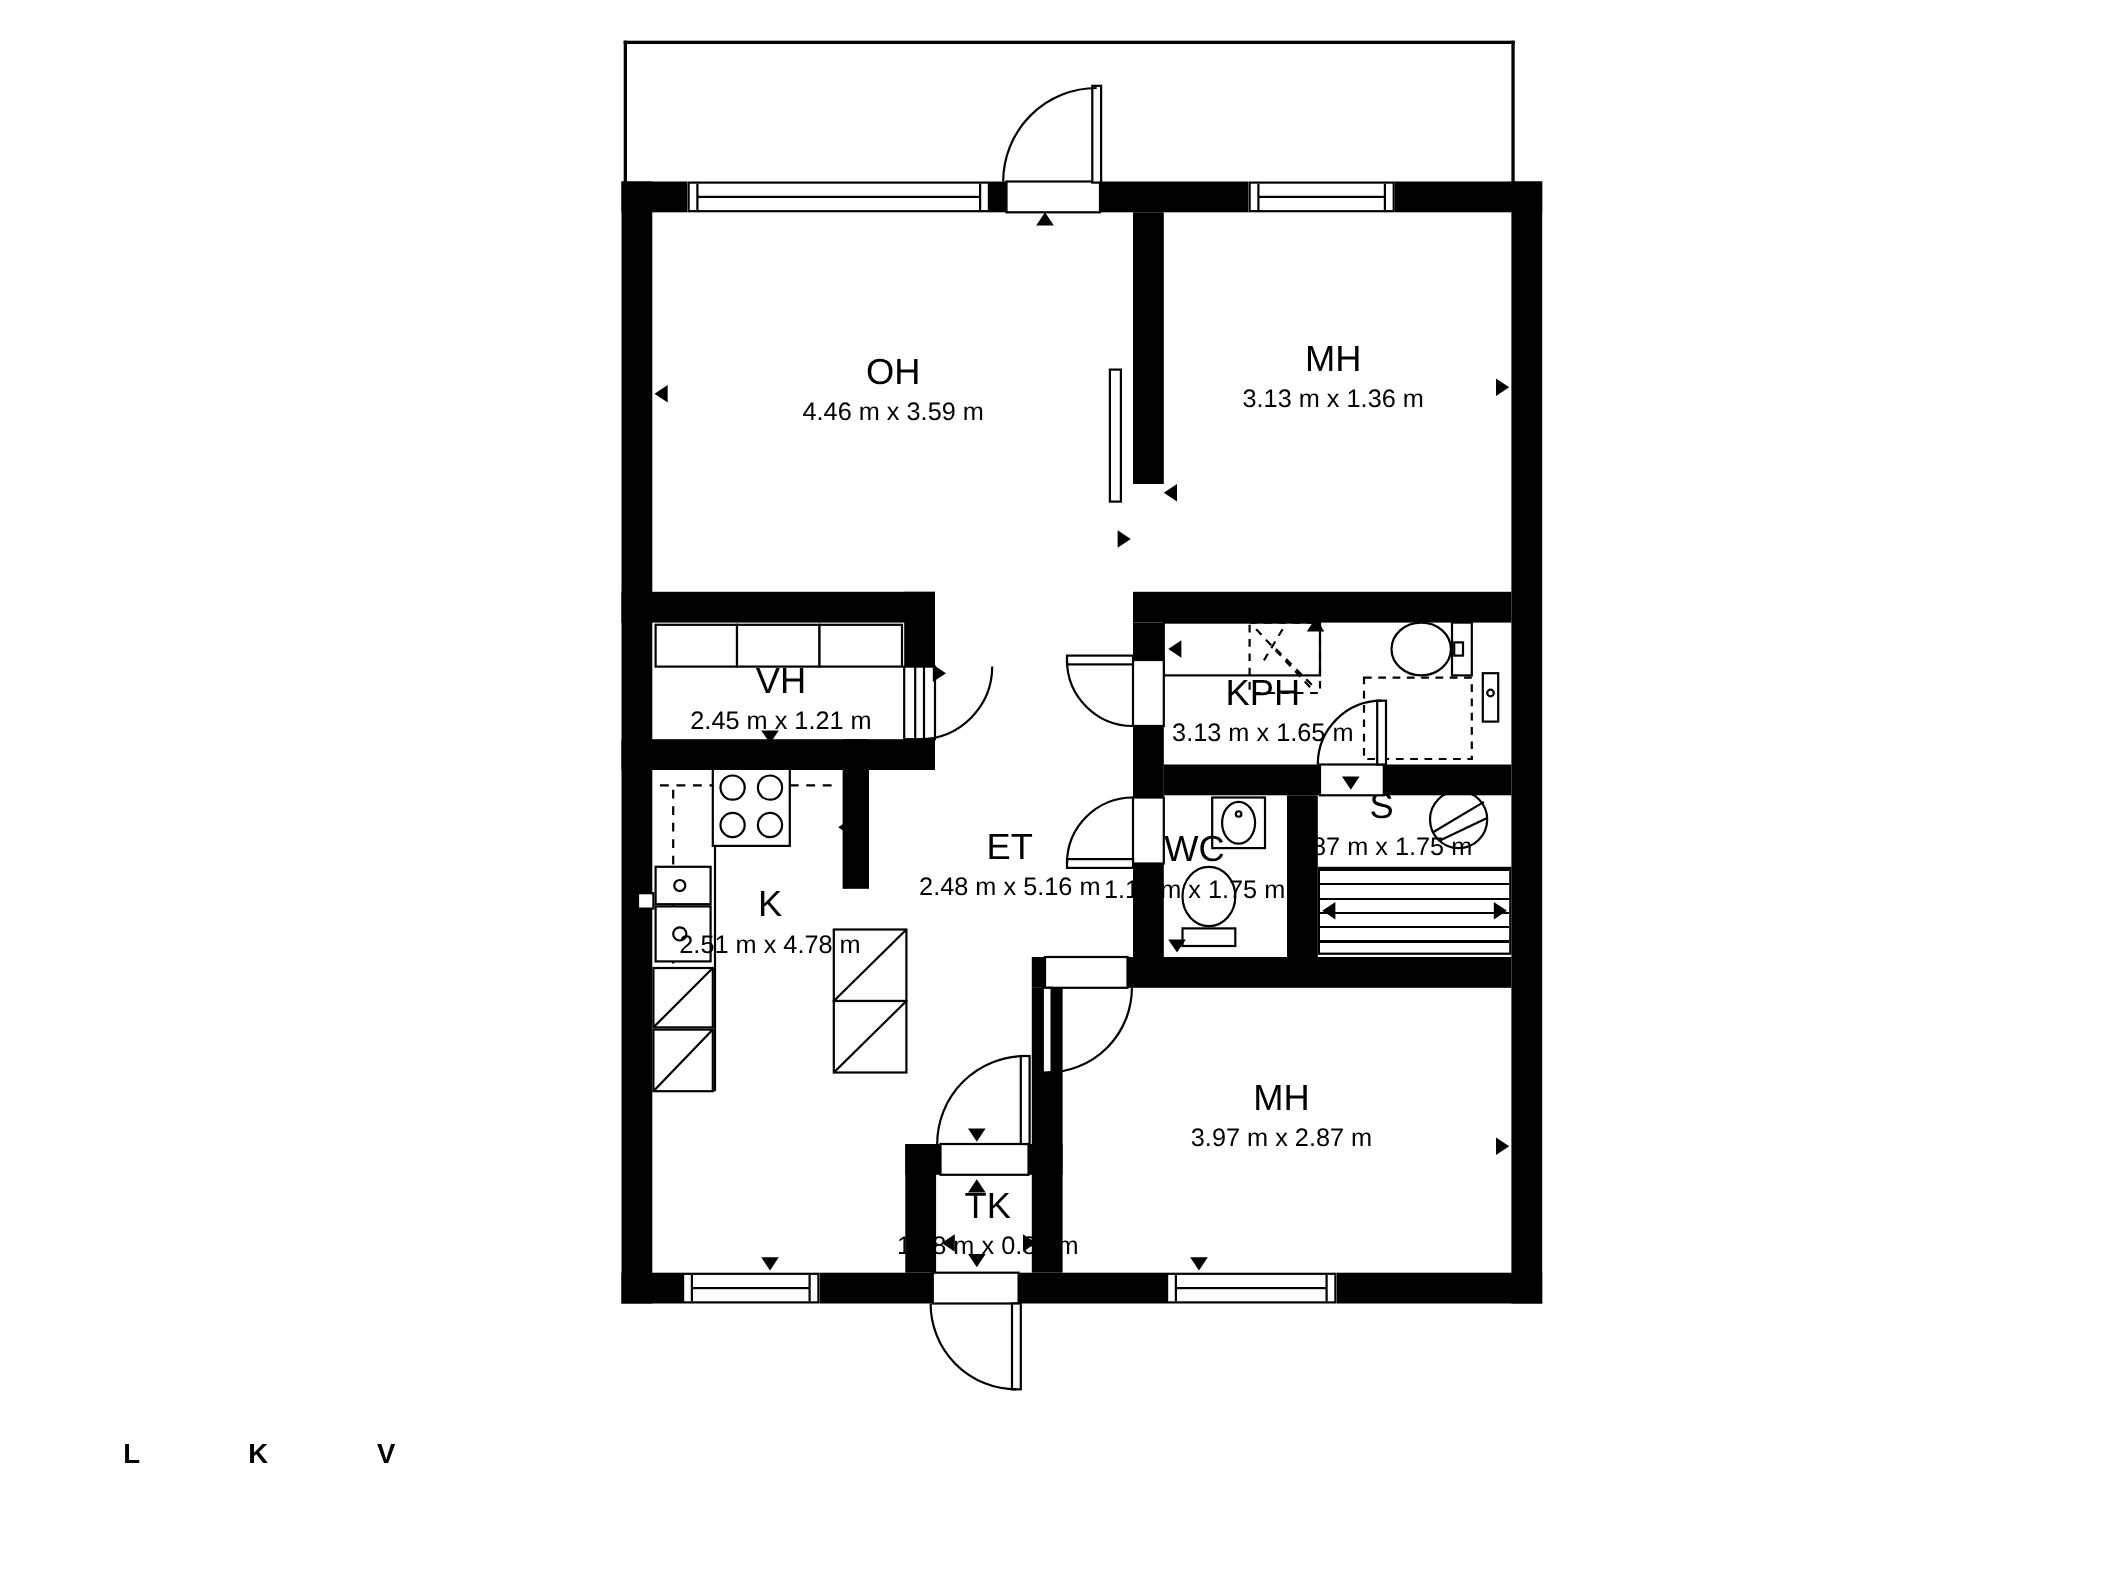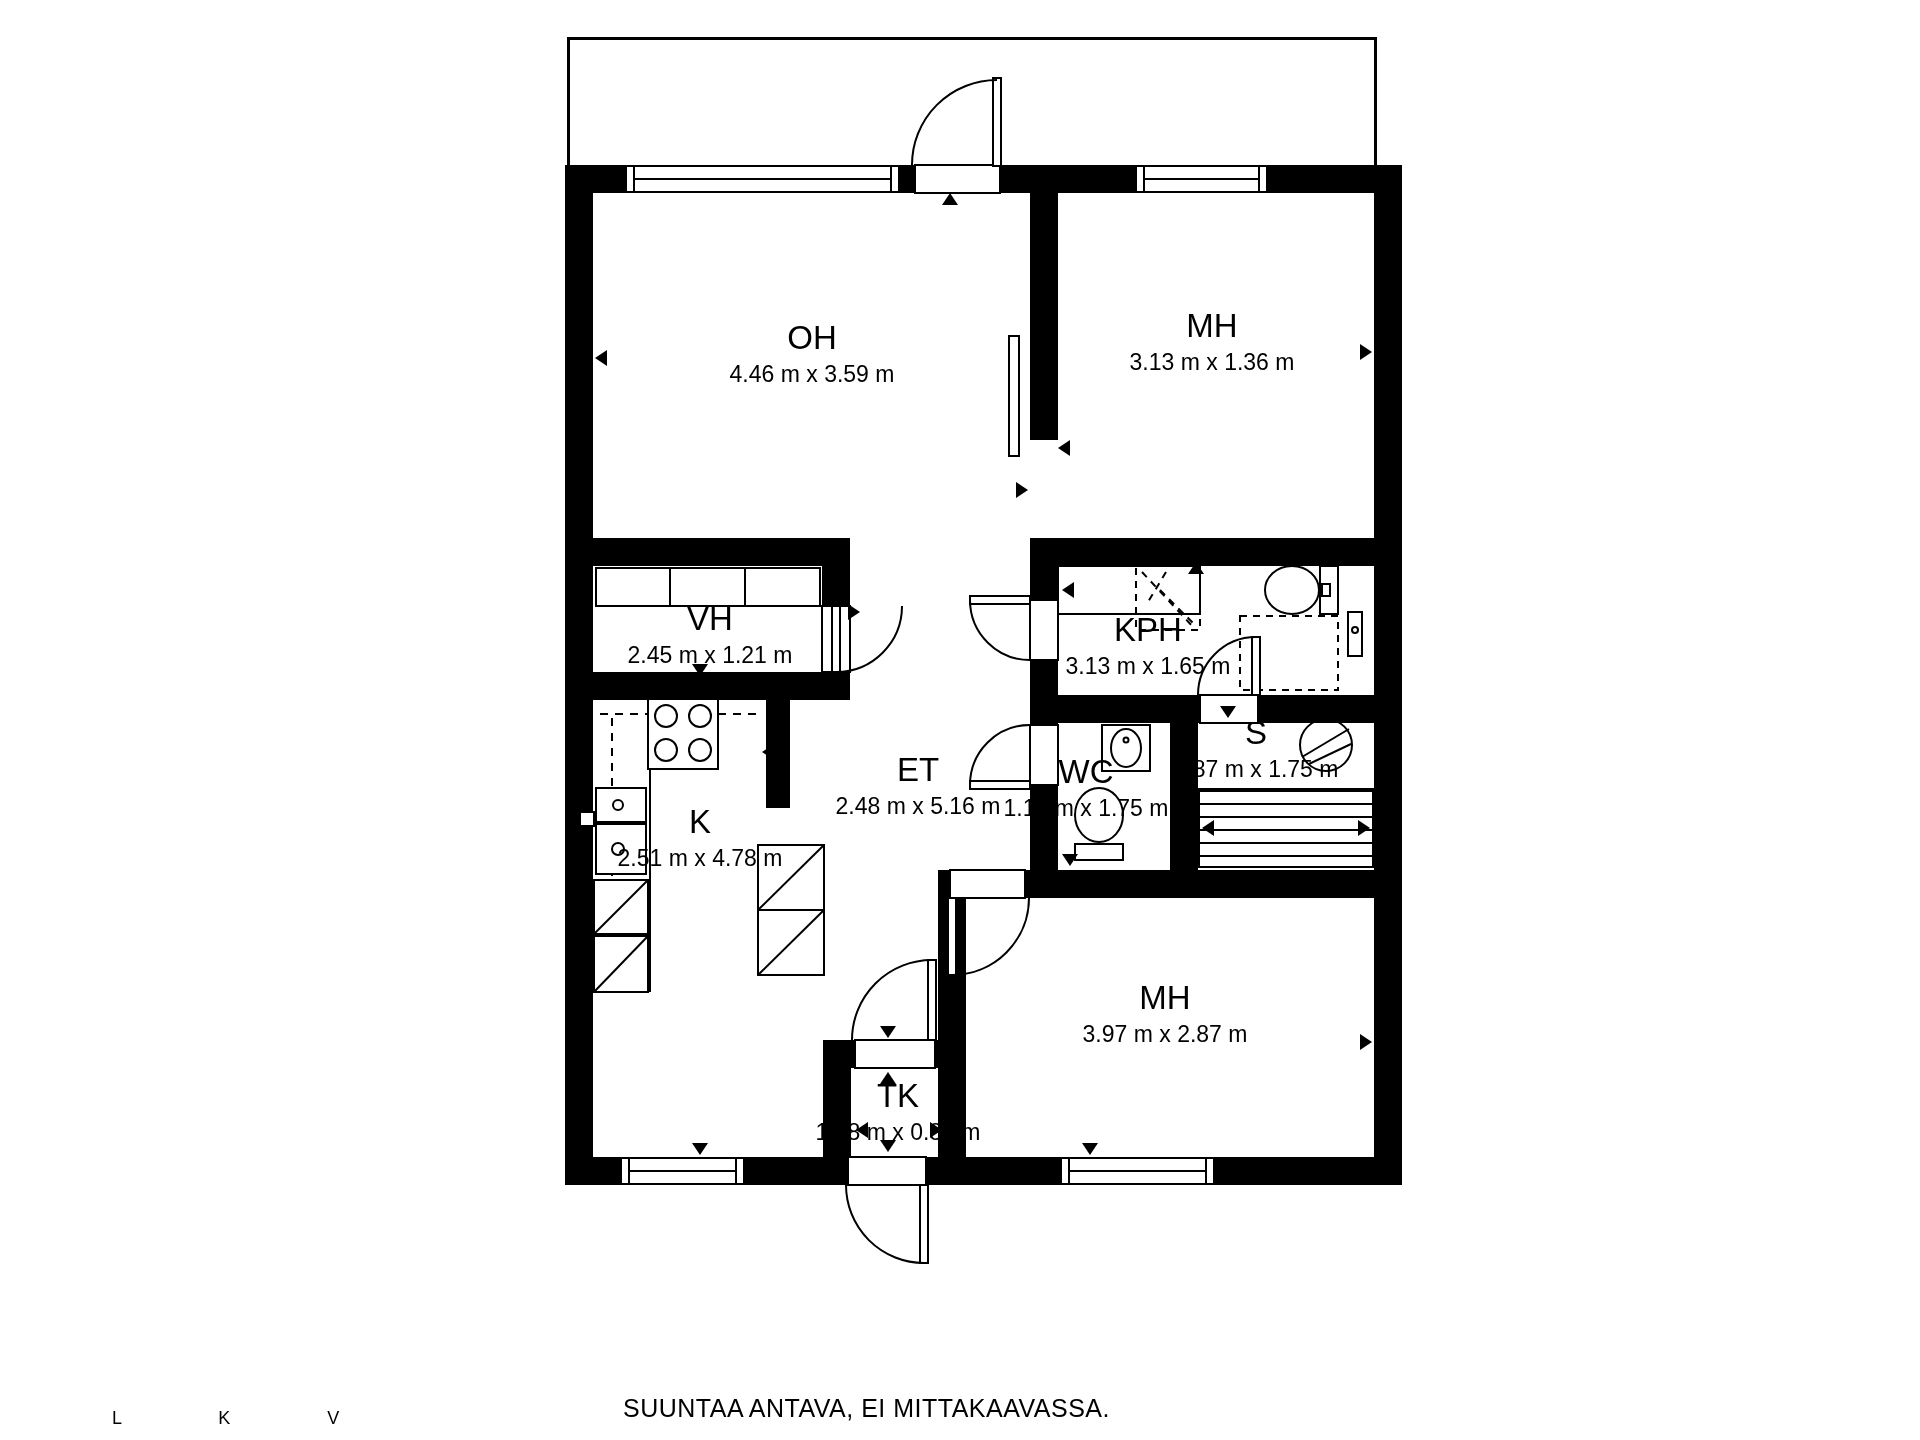--- a/index.html
+++ b/index.html
@@ -13,21 +13,21 @@
   .window::before{left:6px;}
   .window::after{right:6px;}
   .room{position:absolute;transform:translate(-50%,-50%);text-align:center;z-index:10;white-space:nowrap;}
   .rn{display:block;font-size:33px;line-height:36px;}
   .rd{display:block;font-size:23px;line-height:36px;}
   .overlay{position:absolute;left:0;top:0;z-index:5;pointer-events:none;}
   .overlay.doors{z-index:25;}
   .panel{position:absolute;left:1008px;top:335px;width:12px;height:122px;background:#fff;border:2px solid #000;box-sizing:border-box;z-index:25;}
   .bench{position:absolute;left:1198px;top:788px;width:176px;height:80px;box-sizing:border-box;border:2px solid #000;background:repeating-linear-gradient(to bottom,#000 0 2px,#fff 2px 13px);z-index:6;}
   .logo{position:absolute;left:75px;top:1318px;font-size:64px;font-weight:500;letter-spacing:14px;z-index:30;}
-  .logo-sub{position:absolute;left:112px;top:1408px;font-size:18px;letter-spacing:46px;font-weight:400;z-index:30;}
+  .logo-sub{position:absolute;left:112px;top:1308px;font-size:25px;letter-spacing:46px;font-weight:700;z-index:30;}
   .caption{position:absolute;left:0;right:0;top:1394px;text-align:center;font-size:25px;letter-spacing:0.5px;z-index:30;}
 </style>
 </head>
 <body>
 
 <div class="canvas">
 
   <div class="balcony" style="left:567px;top:37px;width:804px;height:128px;"></div>
 
   <div class="wall" style="left:565px;top:165px;width:60px;height:28px;"></div>
@@ -255,15 +255,14 @@
       <polygon points="888,1038 880,1026 896,1026"></polygon>
       <polygon points="700,1155 692,1143 708,1143"></polygon>
       <polygon points="1090,1155 1082,1143 1098,1143"></polygon>
       <polygon points="700,676 692,664 708,664"></polygon>
       <polygon points="762,752 774,744 774,760"></polygon>
       <polygon points="888,1152 880,1140 896,1140"></polygon>
     </g>
   </svg>
 
   <div class="logo-sub">L K V</div>
-  <div class="caption">SUUNTAA ANTAVA, EI MITTAKAAVASSA.</div>
 
 </div>
 
 </body></html>

